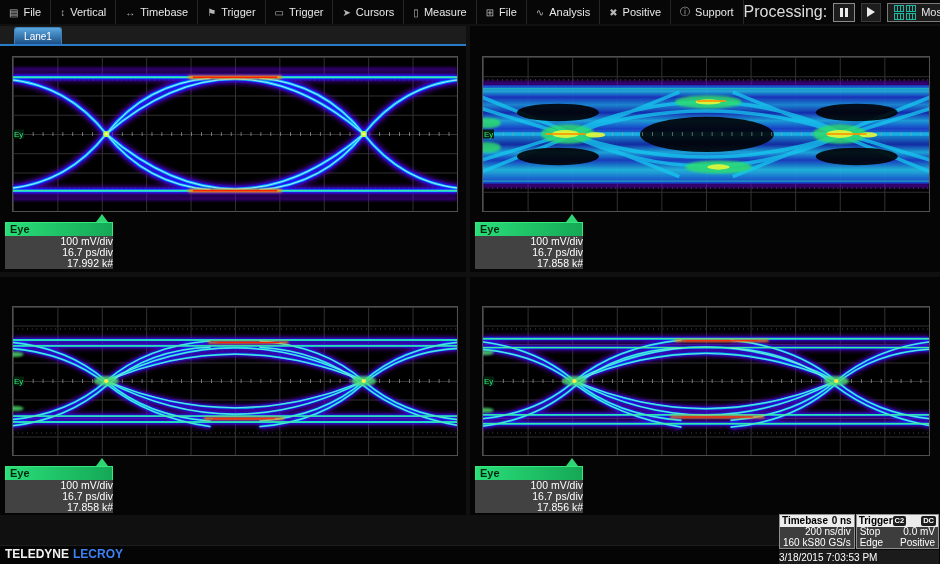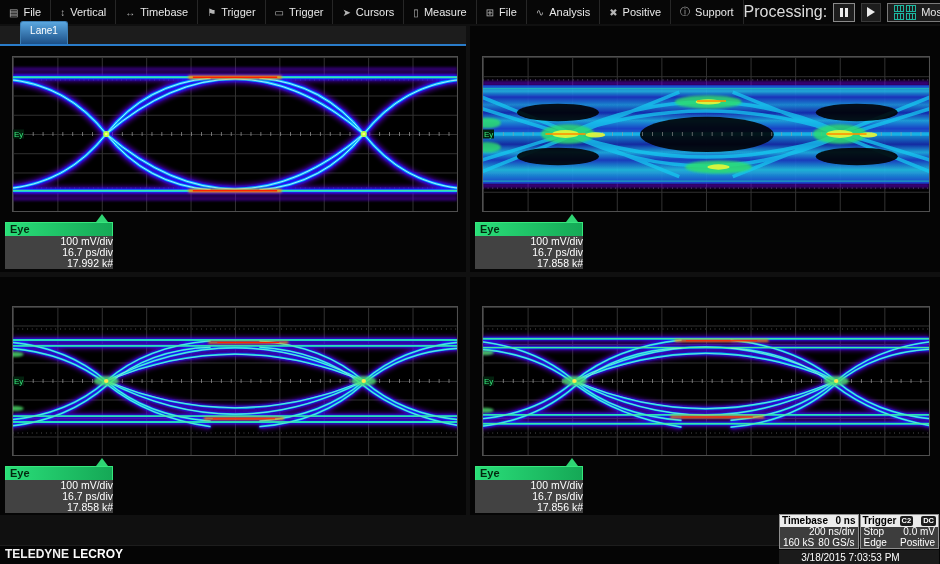--- a/index.html
+++ b/index.html
@@ -20,21 +20,21 @@
   .play-btn i{display:block;width:0;height:0;border-left:8px solid #ececec;border-top:5px solid transparent;border-bottom:5px solid transparent}
   .mosaic-btn{border:1px solid #7a7a7a;padding:0 6px;gap:5px;position:relative;width:86px;justify-content:flex-start}
 
   
   .panel{position:absolute;background:#050505}
   .p-tl{left:0;top:26px;width:466px;height:246px}
   .p-tr{left:470px;top:26px;width:470px;height:246px}
   .p-bl{left:0;top:277px;width:466px;height:238px}
   .p-br{left:470px;top:277px;width:470px;height:238px}
   .tabbar{position:absolute;left:0;top:0;right:0;height:20px;background:#1c1c1c;border-bottom:2px solid #2a7cc9}
-  .tab{position:absolute;left:20px;bottom:0;height:23px;min-width:48px;padding:0 8px;
+  .tab{position:absolute;left:14px;bottom:0;height:17px;min-width:48px;padding:0 8px;
     font-size:10px;color:#fff;line-height:17px;text-align:center;
     background:linear-gradient(#5aa7e0,#1c4f86);border:1px solid #3d7fb5;border-bottom:none;border-radius:3px 3px 0 0}
   .tab.selected{background:linear-gradient(#ffffff,#cdd2d8);color:#101010;border-color:#e8e8e8}
   .grat{position:absolute;left:12px;background:#000;border:1px solid #4f4f4f;
     background-image:linear-gradient(to right,#323232 1px,transparent 1px),linear-gradient(to bottom,#323232 1px,transparent 1px);
     background-size:10% 12.5%}
   .p-tl .grat,.p-bl .grat{width:446px}
   .p-tr .grat,.p-br .grat{width:448px}
   .p-tl .grat,.p-tr .grat{top:30px;height:156px}
   .p-bl .grat,.p-br .grat{top:29px;height:150px}
@@ -47,30 +47,30 @@
   .desc{position:absolute;left:5px;width:108px}
   .p-tl .desc,.p-tr .desc{top:196px}
   .p-bl .desc,.p-br .desc{top:189px}
   .desc-h{height:14px;line-height:13px;padding-left:4px;font-size:11px;font-weight:bold;color:#03280f;
     background:linear-gradient(90deg,#2ade79,#15a856);border:1px solid #35e87c;border-bottom:none}
   .desc-r{height:11px;line-height:11px;text-align:right;font-size:10.5px;color:#fff;background:rgba(72,72,72,.92)}
 
   
   .bottombar{position:absolute;left:0;right:0;bottom:0;height:19px;background:#050505;border-top:1px solid #1d1d1d}
   .logo{position:absolute;left:5px;bottom:3px;font-size:12px;font-weight:bold;white-space:nowrap}
-  .logo .t{color:#f2f2f2}.logo .l{color:#ffffff;margin-left:4px}
+  .logo .t{color:#f2f2f2}.logo .l{color:#3b82f6;margin-left:4px}
   .status{position:absolute;right:1px;top:514px;width:160px;z-index:5}
   .sb-row{display:flex;gap:1px}
   .box{flex:1;border:1px solid #8f8f8f;background:#3d3d3d}
   .box-h{display:flex;justify-content:space-between;align-items:center;background:#ececec;color:#000;
     font-size:10px;font-weight:bold;height:12px;line-height:12px;padding:0 2px}
-  .badges{display:flex;gap:8px}
+  .badges{display:flex;gap:15px}
   .badge{background:#1c1c1c;color:#fff;font-size:7.5px;font-weight:bold;height:10px;line-height:10px;padding:0 2px;border-radius:2px}
   .box-r{display:flex;justify-content:space-between;color:#fff;font-size:10px;height:10.5px;line-height:10.5px;padding:0 3px}
-  .dt{text-align:center;color:#fff;font-size:10px;background:#1b1b1b;height:15px;line-height:15px;padding-right:17px;margin-top:1px}
+  .dt{text-align:left;color:#fff;font-size:10px;background:#1b1b1b;height:15px;line-height:15px;padding-right:17px;margin-top:1px}
 </style>
 </head>
 <body>
 
 <svg width="0" height="0" style="position:absolute" aria-hidden="true">
   <defs>
     <filter id="b6" filterUnits="userSpaceOnUse" x="-80" y="-180" width="1160" height="720">
         <feGaussianBlur stdDeviation="5"></feGaussianBlur>
       </filter>
     <filter id="b3" filterUnits="userSpaceOnUse" x="-80" y="-180" width="1160" height="720">

